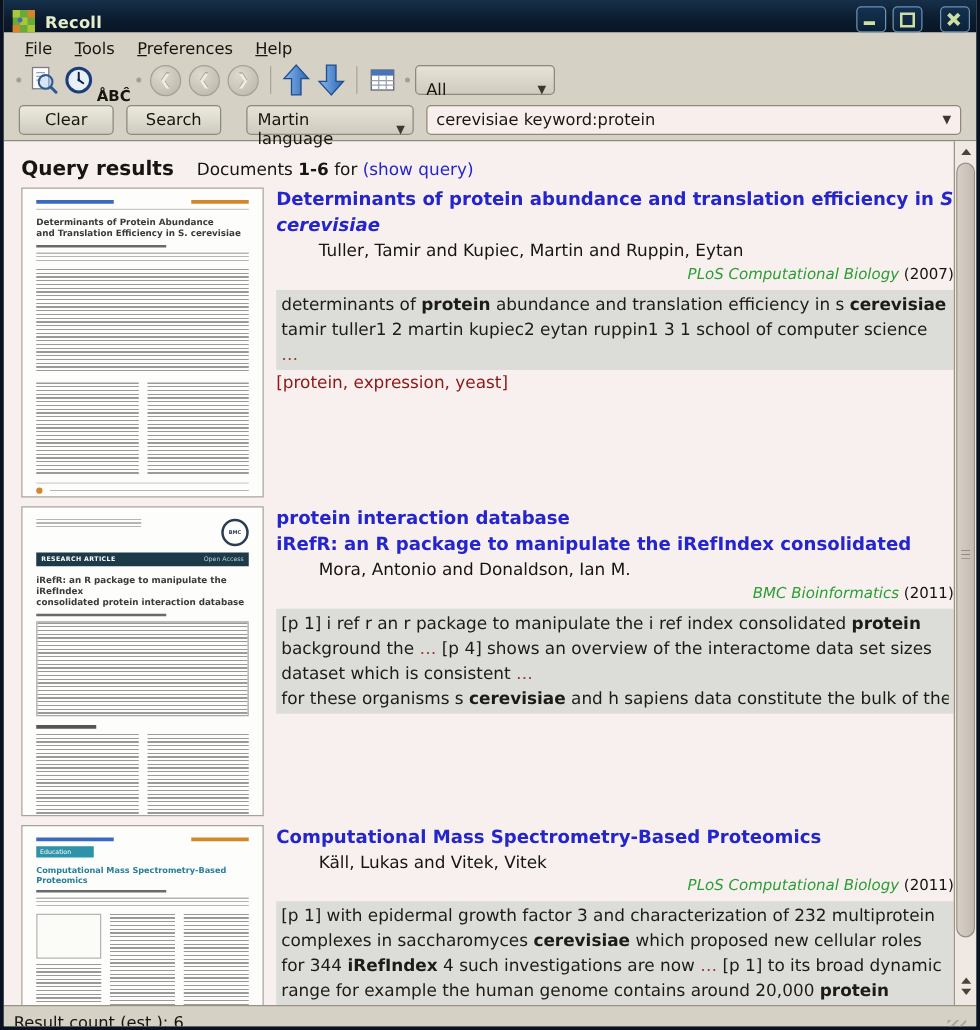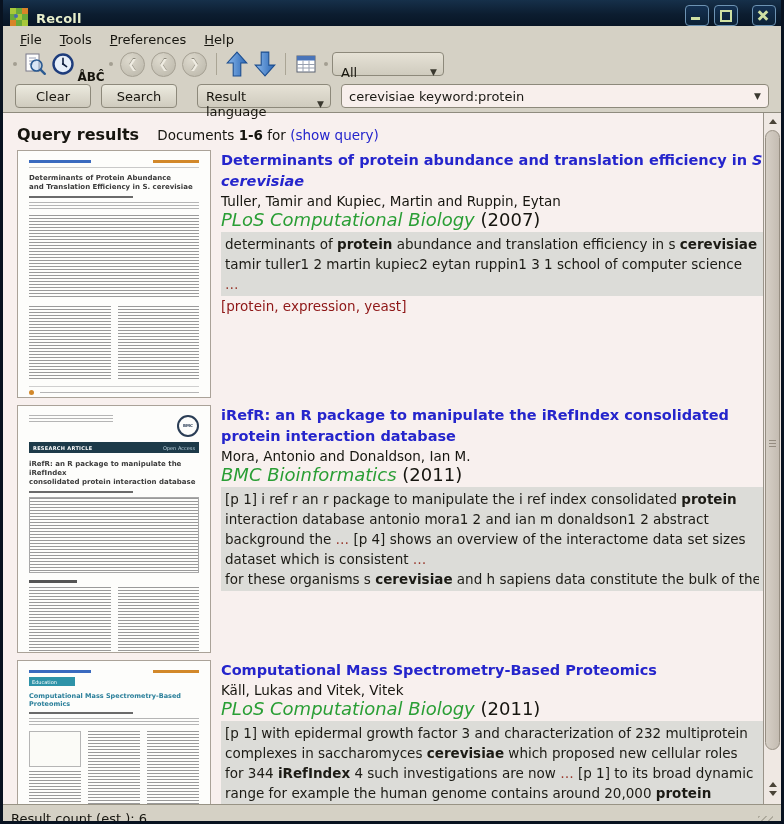--- a/index.html
+++ b/index.html
@@ -38,22 +38,22 @@
   .results{flex:1;overflow:hidden;position:relative;}
   .rheader{padding:12px 14px 6px;font-size:13.5px;color:#16150f;}
   .rheader .qr{font-size:16px;font-weight:bold;margin-right:14px;}
   .rheader b{font-weight:bold;}
   .rheader a{color:#2525cc;cursor:pointer;}
   .row{display:flex;margin:0 0 7px 14px;height:248px;}
   .row.cut{height:auto;}
   .rtext{margin-left:10px;width:542px;}
   .rtitle{color:#2525cc;font-weight:bold;font-size:14.5px;line-height:21px;cursor:pointer;}
   .rtitle div{white-space:nowrap;overflow:hidden;}
-  .rauth{font-size:13.5px;color:#16150f;line-height:18px;}
-  .rjour{font-size:18px;color:#16150f;line-height:19px;margin-bottom:3px;}
+  .rauth{font-size:13.5px;color:#16150f;line-height:18px;margin-left:34px;}
+  .rjour{font-size:12px;color:#16150f;line-height:19px;margin-bottom:3px;text-align:right;}
   .jj{color:#2a9e35;font-style:italic;}
   .rsnip{background:#dcdcd8;font-size:13.5px;color:#1c1b15;line-height:20px;padding:2px 4px;}
   .rsnip div{white-space:nowrap;overflow:hidden;}
   .bb{font-weight:bold;}
   .ii{font-style:italic;}
   .sep{color:#9a3a2e;}
   .rkeys{font-size:13.5px;color:#8e1616;line-height:18px;margin-top:1px;}
   
   .sbar{width:17px;background:#efe8e3;border-left:1px solid #9a948a;position:relative;flex:none;}
   .sb-thumb{position:absolute;left:1px;top:17px;width:13px;height:618px;border:1px solid #978f83;border-radius:8px;background:linear-gradient(90deg,#d6cfc6,#c4bcb2);}
@@ -199,21 +199,21 @@
     <span class="combo all">
       <span>All</span>
       <span class="carrow">▼</span>
     </span>
   </div>
 
   <div class="searchrow">
     <button class="pbtn">Clear</button>
     <button class="pbtn">Search</button>
     <span class="combo qlang">
-      <span>Result language</span>
+      <span>Martin language</span>
       <span class="carrow">▼</span>
     </span>
     <span class="qcombo">
       <span>cerevisiae keyword:protein</span>
       <span class="carrow">▼</span>
     </span>
   </div>
 
   <div class="results-area">
     <div class="results">
@@ -284,28 +284,27 @@
           <div class="absbox mini"></div>
           <div class="h-bar"></div>
           <div class="th-cols">
             <div class="col mini" style="height:78px;"></div>
             <div class="col mini" style="height:78px;"></div>
           </div>
 
         </div>
         <div class="rtext">
           <div class="rtitle">
+              <div><span>protein interaction database</span></div>
               <div><span>iRefR: an R package to manipulate the iRefIndex consolidated</span></div>
-              <div><span>protein interaction database</span></div>
             </div>
           <div class="rauth">Mora, Antonio and Donaldson, Ian M.</div>
           <div class="rjour"><span class="jj">BMC Bioinformatics</span><span> (2011)</span></div>
           <div class="rsnip">
               <div><span>[p 1] i ref r an r package to manipulate the i ref index consolidated </span><span class="bb">protein</span></div>
-              <div><span>interaction database antonio mora1 2 and ian m donaldson1 2 abstract</span></div>
               <div><span>background the </span><span class="sep"> … </span><span> [p 4] shows an overview of the interactome data set sizes</span></div>
               <div><span>dataset which is consistent </span><span class="sep"> …</span></div>
               <div><span>for these organisms s </span><span class="bb">cerevisiae</span><span> and h sapiens data constitute the bulk of the</span></div>
             </div>
         </div>
       </div>
 
       <div class="row cut">
         <div class="thumb" style="height:240px;">
           <div class="th-head">

